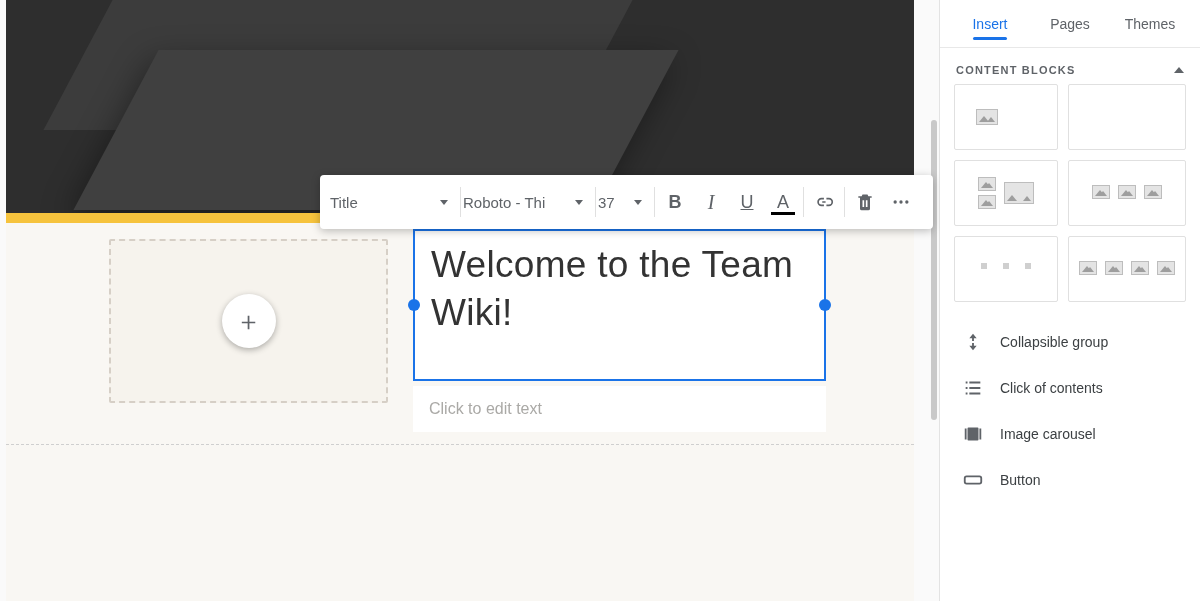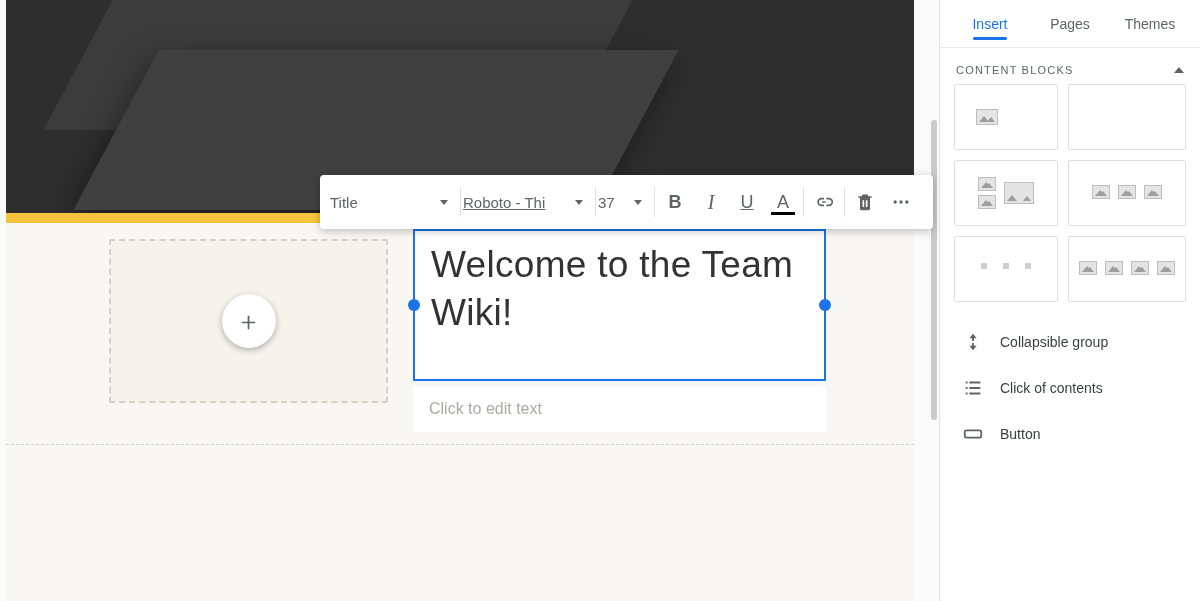--- a/index.html
+++ b/index.html
@@ -29,40 +29,40 @@
   .title-box { position: absolute; left: 407px; top: 6px; width: 413px; height: 152px; border: 2px solid #1a73e8; background:#fff; padding: 10px 16px; }
   .title-text { font-size: 37px; font-weight: 300; color:#333; line-height:1.3; letter-spacing:0.3px;}
   .handle { position: absolute; width: 12px; height: 12px; background:#1a73e8; border-radius:50%; top:50%; transform:translateY(-50%);}
   .handle.left{ left:-7px;} .handle.right{ right:-7px;}
 
   .subtitle-box { position: absolute; left: 407px; top: 163px; width: 413px; height: 46px; background:#fff; display:flex; align-items:center; padding:0 16px; color:#aaa9a6; font-size:16px; }
 
   
   .toolbar { position: absolute; left: 320px; top: 167px; width: 613px; height: 54px; background:#fff; border-radius:4px; box-shadow:0 2px 8px rgba(0,0,0,.25); display:flex; align-items:center; padding:0 10px;margin-top:8px;}
   .tb-dd { display:flex; align-items:center; height:100%; color:#5f6368; font-size:15px; cursor:pointer; }
-  .tb-style { width:128px; } .tb-font{ width:130px;text-decoration:underline;} .tb-size{ width:54px; justify-content:center;}
+  .tb-style { width:128px; } .tb-font{ width:130px;} .tb-size{ width:54px; justify-content:center;}
   .tb-dd .arrow { width:0;height:0;border-left:4px solid transparent;border-right:4px solid transparent;border-top:5px solid #5f6368; margin-left:auto; margin-right:10px;}
   .tb-btn { width:36px; height:36px; display:flex; align-items:center; justify-content:center; color:#5f6368; cursor:pointer; border-radius:4px;}
   .tb-sep { border-left:1px solid #e0e0e0; height:30px; margin:0 2px;}
   .tb-b { font-weight:700; font-size:18px;}
   .tb-i { font-style:italic; font-family: serif; font-size:20px;}
   .tb-u { text-decoration: underline; font-size:18px;}
   .tb-color { position:relative; font-size:18px;}
   .tb-color .bar{position:absolute;left:6px;right:6px;bottom:5px;height:3px;background:#000;}
   .tb-link svg, .tb-trash svg, .tb-more svg{ width:20px;height:20px; fill:#5f6368;}
   .tb-more{ letter-spacing:2px; font-weight:700;}
 
   
   .sidebar { flex:1; height:601px; background:#fff; position:relative; display:flex; flex-direction:column; overflow:hidden;}
   .tabs { display:flex; height:48px; align-items:center; border-bottom:1px solid #e8e8e8; padding:8px 10px;}
   .tab { flex:1; text-align:center; font-size:14px; color:#5f6368; cursor:pointer; position:relative; height:100%; display:flex; align-items:center; justify-content:center;}
   .tab.active { color:#1a73e8; }
   .tab.active::after{ content:""; position:absolute; bottom:-1px; left:50%; transform:translateX(-50%); width:34px; height:3px; background:#1a73e8; border-radius:2px;}
 
-  .section-head { display:flex; align-items:center; justify-content:space-between; padding:16px 16px 8px; font-size:11px; letter-spacing:1.2px; color:#5f6368; font-weight:400;}
+  .section-head { display:flex; align-items:center; justify-content:space-between; padding:16px 16px 8px; font-size:11px; letter-spacing:1.2px; color:#5f6368; font-weight:700;}
   .section-head .chev{ width:0;height:0;border-left:5px solid transparent;border-right:5px solid transparent;border-bottom:6px solid #5f6368;}
 
   .blocks-grid { display:grid; grid-template-columns:1fr 1fr; gap:10px; padding:0 14px 10px;}
   .block-tpl { border:1px solid #e0e0e0; border-radius:2px; height:66px; background:#fff; cursor:pointer; padding:8px 10px; display:flex; align-items:center; justify-content:center; gap:8px;}
   .mini { display:flex; flex-direction:column; gap:3px; align-items:center;}
   .mini .pic{ width:22px; height:16px; background:#e4e4e4; border:1px solid #bdbdbd; position:relative;}
   .mini .pic::before{content:"";position:absolute;left:2px;bottom:2px;width:0;height:0;border-left:5px solid transparent;border-right:5px solid transparent;border-bottom:6px solid #9e9e9e;}
   .mini .pic::after{content:"";position:absolute;right:2px;bottom:2px;width:0;height:0;border-left:4px solid transparent;border-right:4px solid transparent;border-bottom:5px solid #9e9e9e;}
   .mini .pic.big{width:30px;height:22px;}
   .block-tpl .col{display:flex;flex-direction:column;gap:3px;align-items:center;}
@@ -275,20 +275,28 @@
         <span class="ico">
             <svg viewBox="0 0 24 24">
               <path d="M4 5h2v2H4V5zm4 0h12v2H8V5zM4 11h2v2H4v-2zm4 0h12v2H8v-2zM4 17h2v2H4v-2zm4 0h12v2H8v-2z"></path>
             </svg>
           </span>
         <span>Click of contents</span>
       </div>
       <div class="widget-row">
         <span class="ico">
             <svg viewBox="0 0 24 24">
+              <path d="M3 6h2v12H3V6zm16 0h2v12h-2V6zM7 5h10a1 1 0 0 1 1 1v12a1 1 0 0 1-1 1H7a1 1 0 0 1-1-1V6a1 1 0 0 1 1-1z"></path>
+            </svg>
+          </span>
+        <span>Image carousel</span>
+      </div>
+      <div class="widget-row">
+        <span class="ico">
+            <svg viewBox="0 0 24 24">
               <rect x="3" y="8" width="18" height="8" rx="2" ry="2" fill="none" stroke="#5f6368" stroke-width="2"></rect>
             </svg>
           </span>
         <span>Button</span>
       </div>
     </div>
   </div>
 </div>
 
 </body></html>

